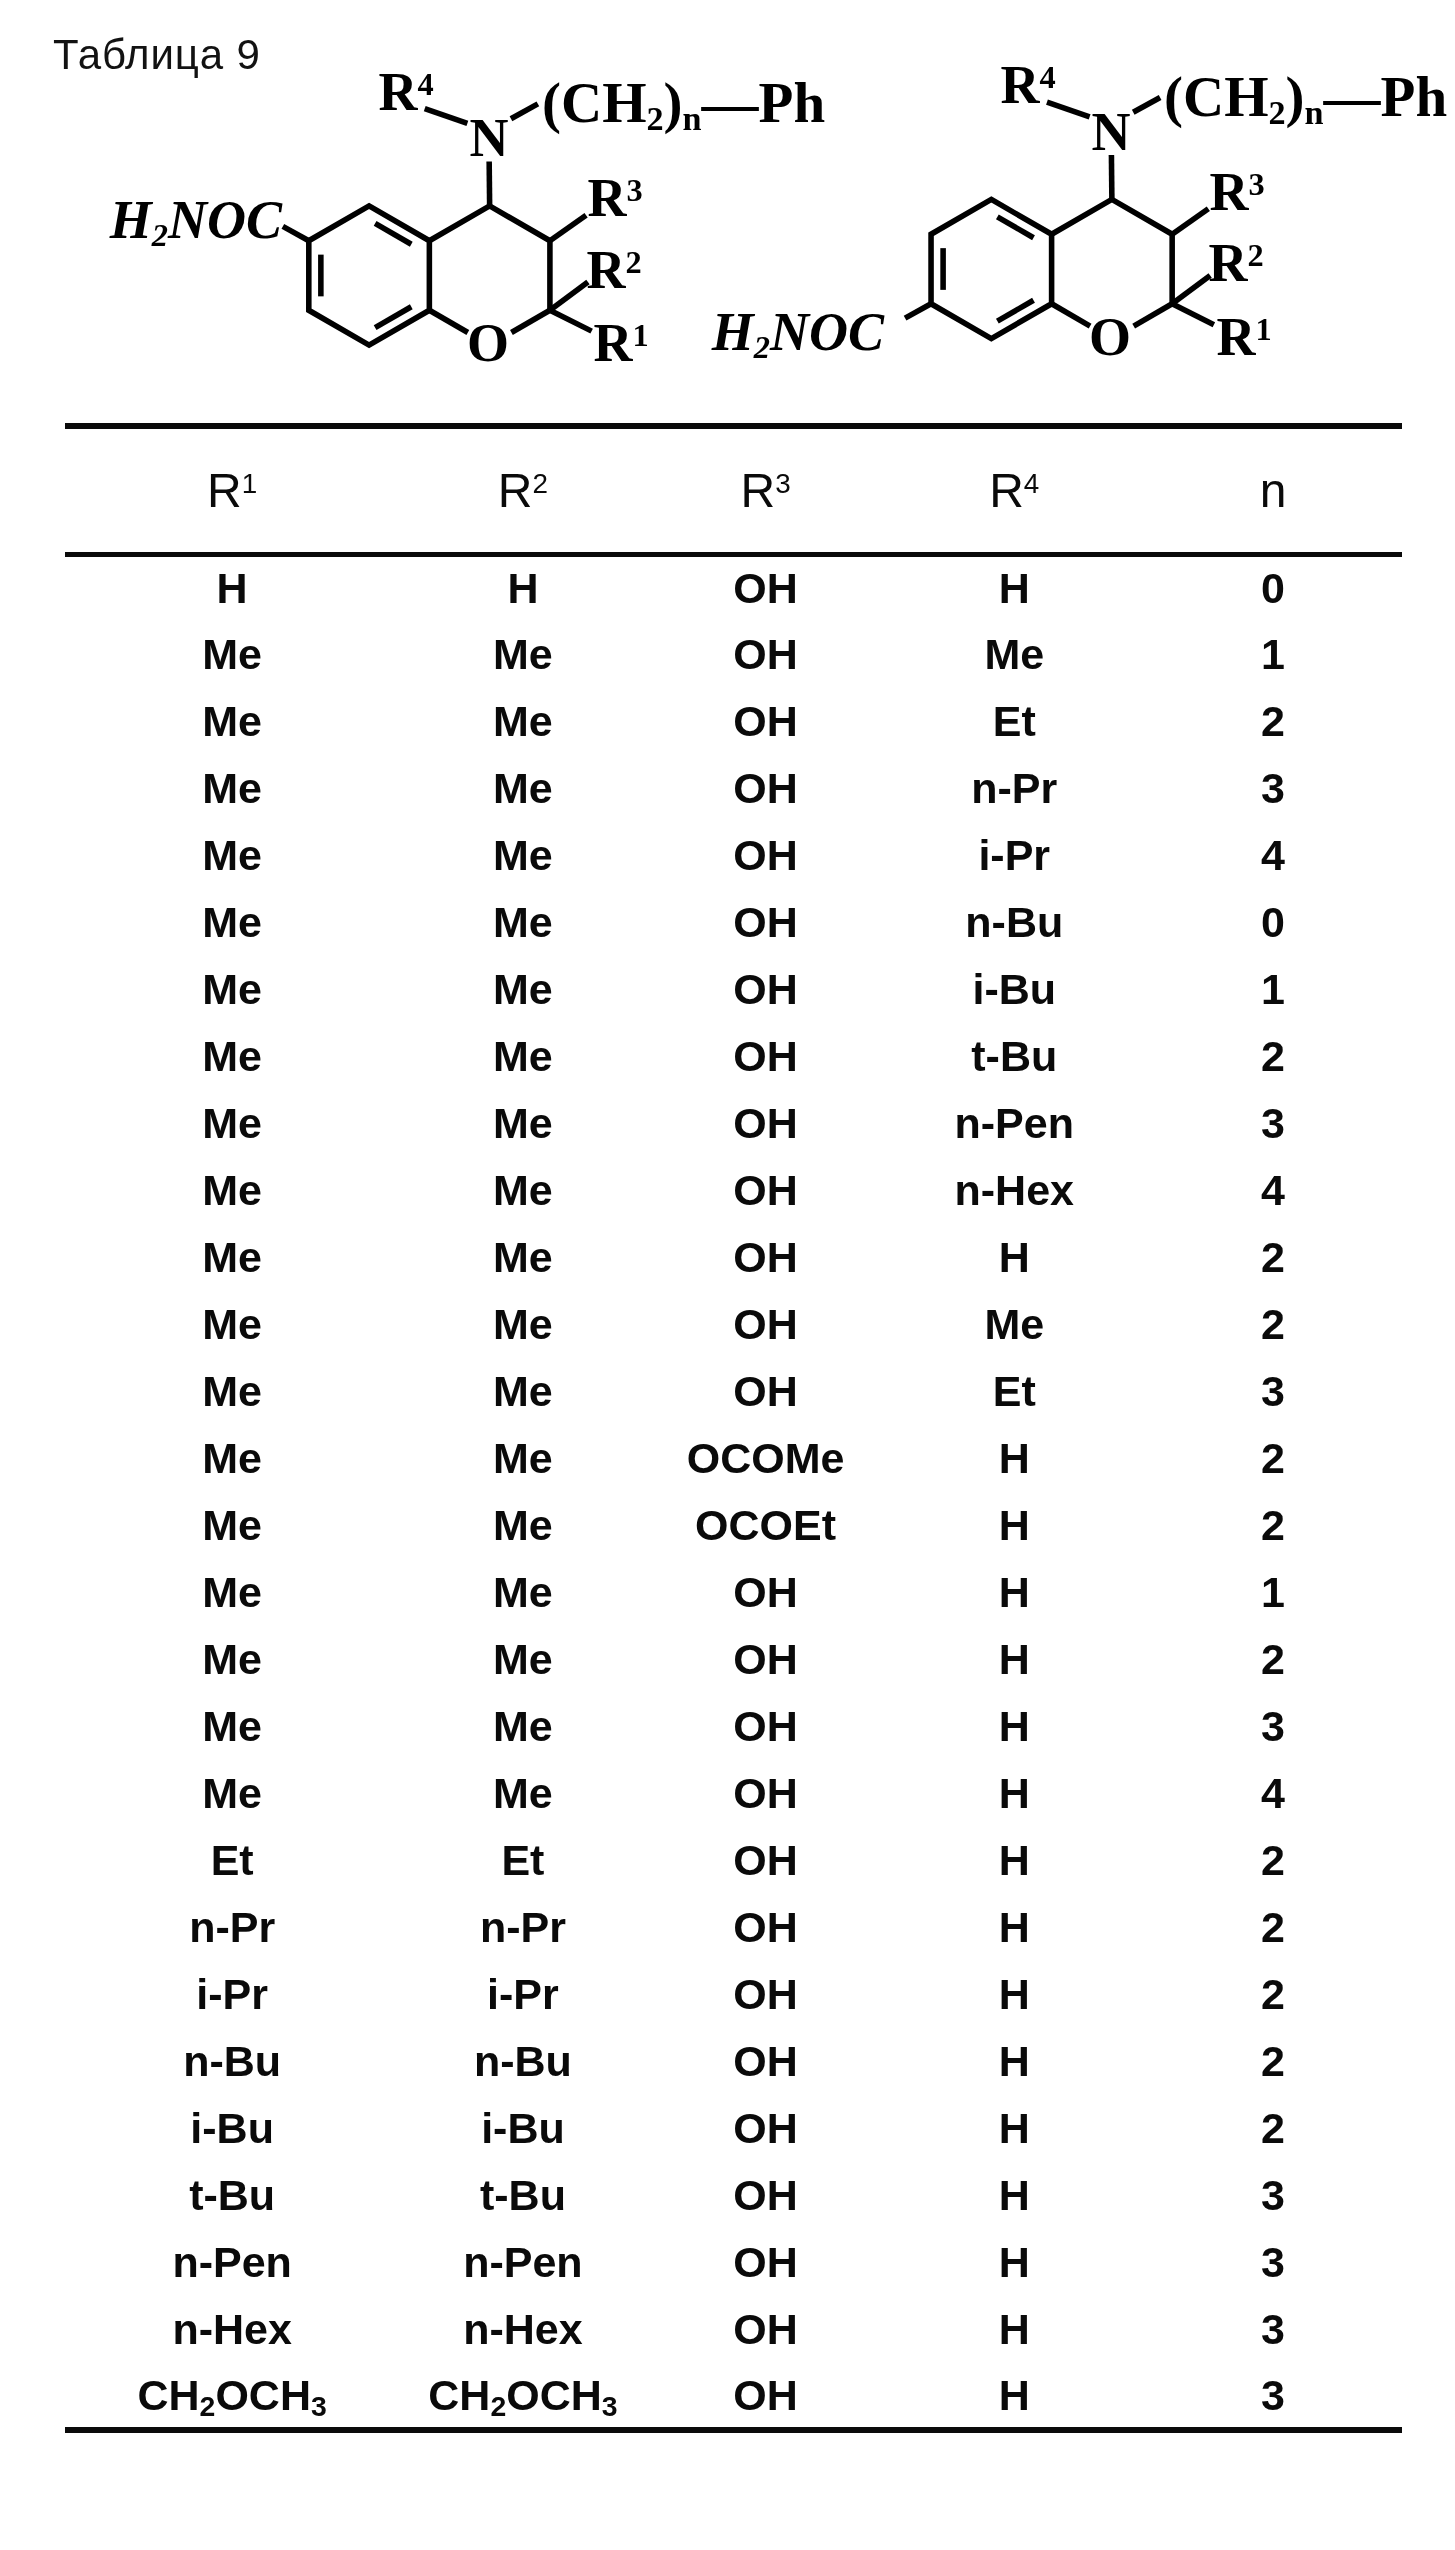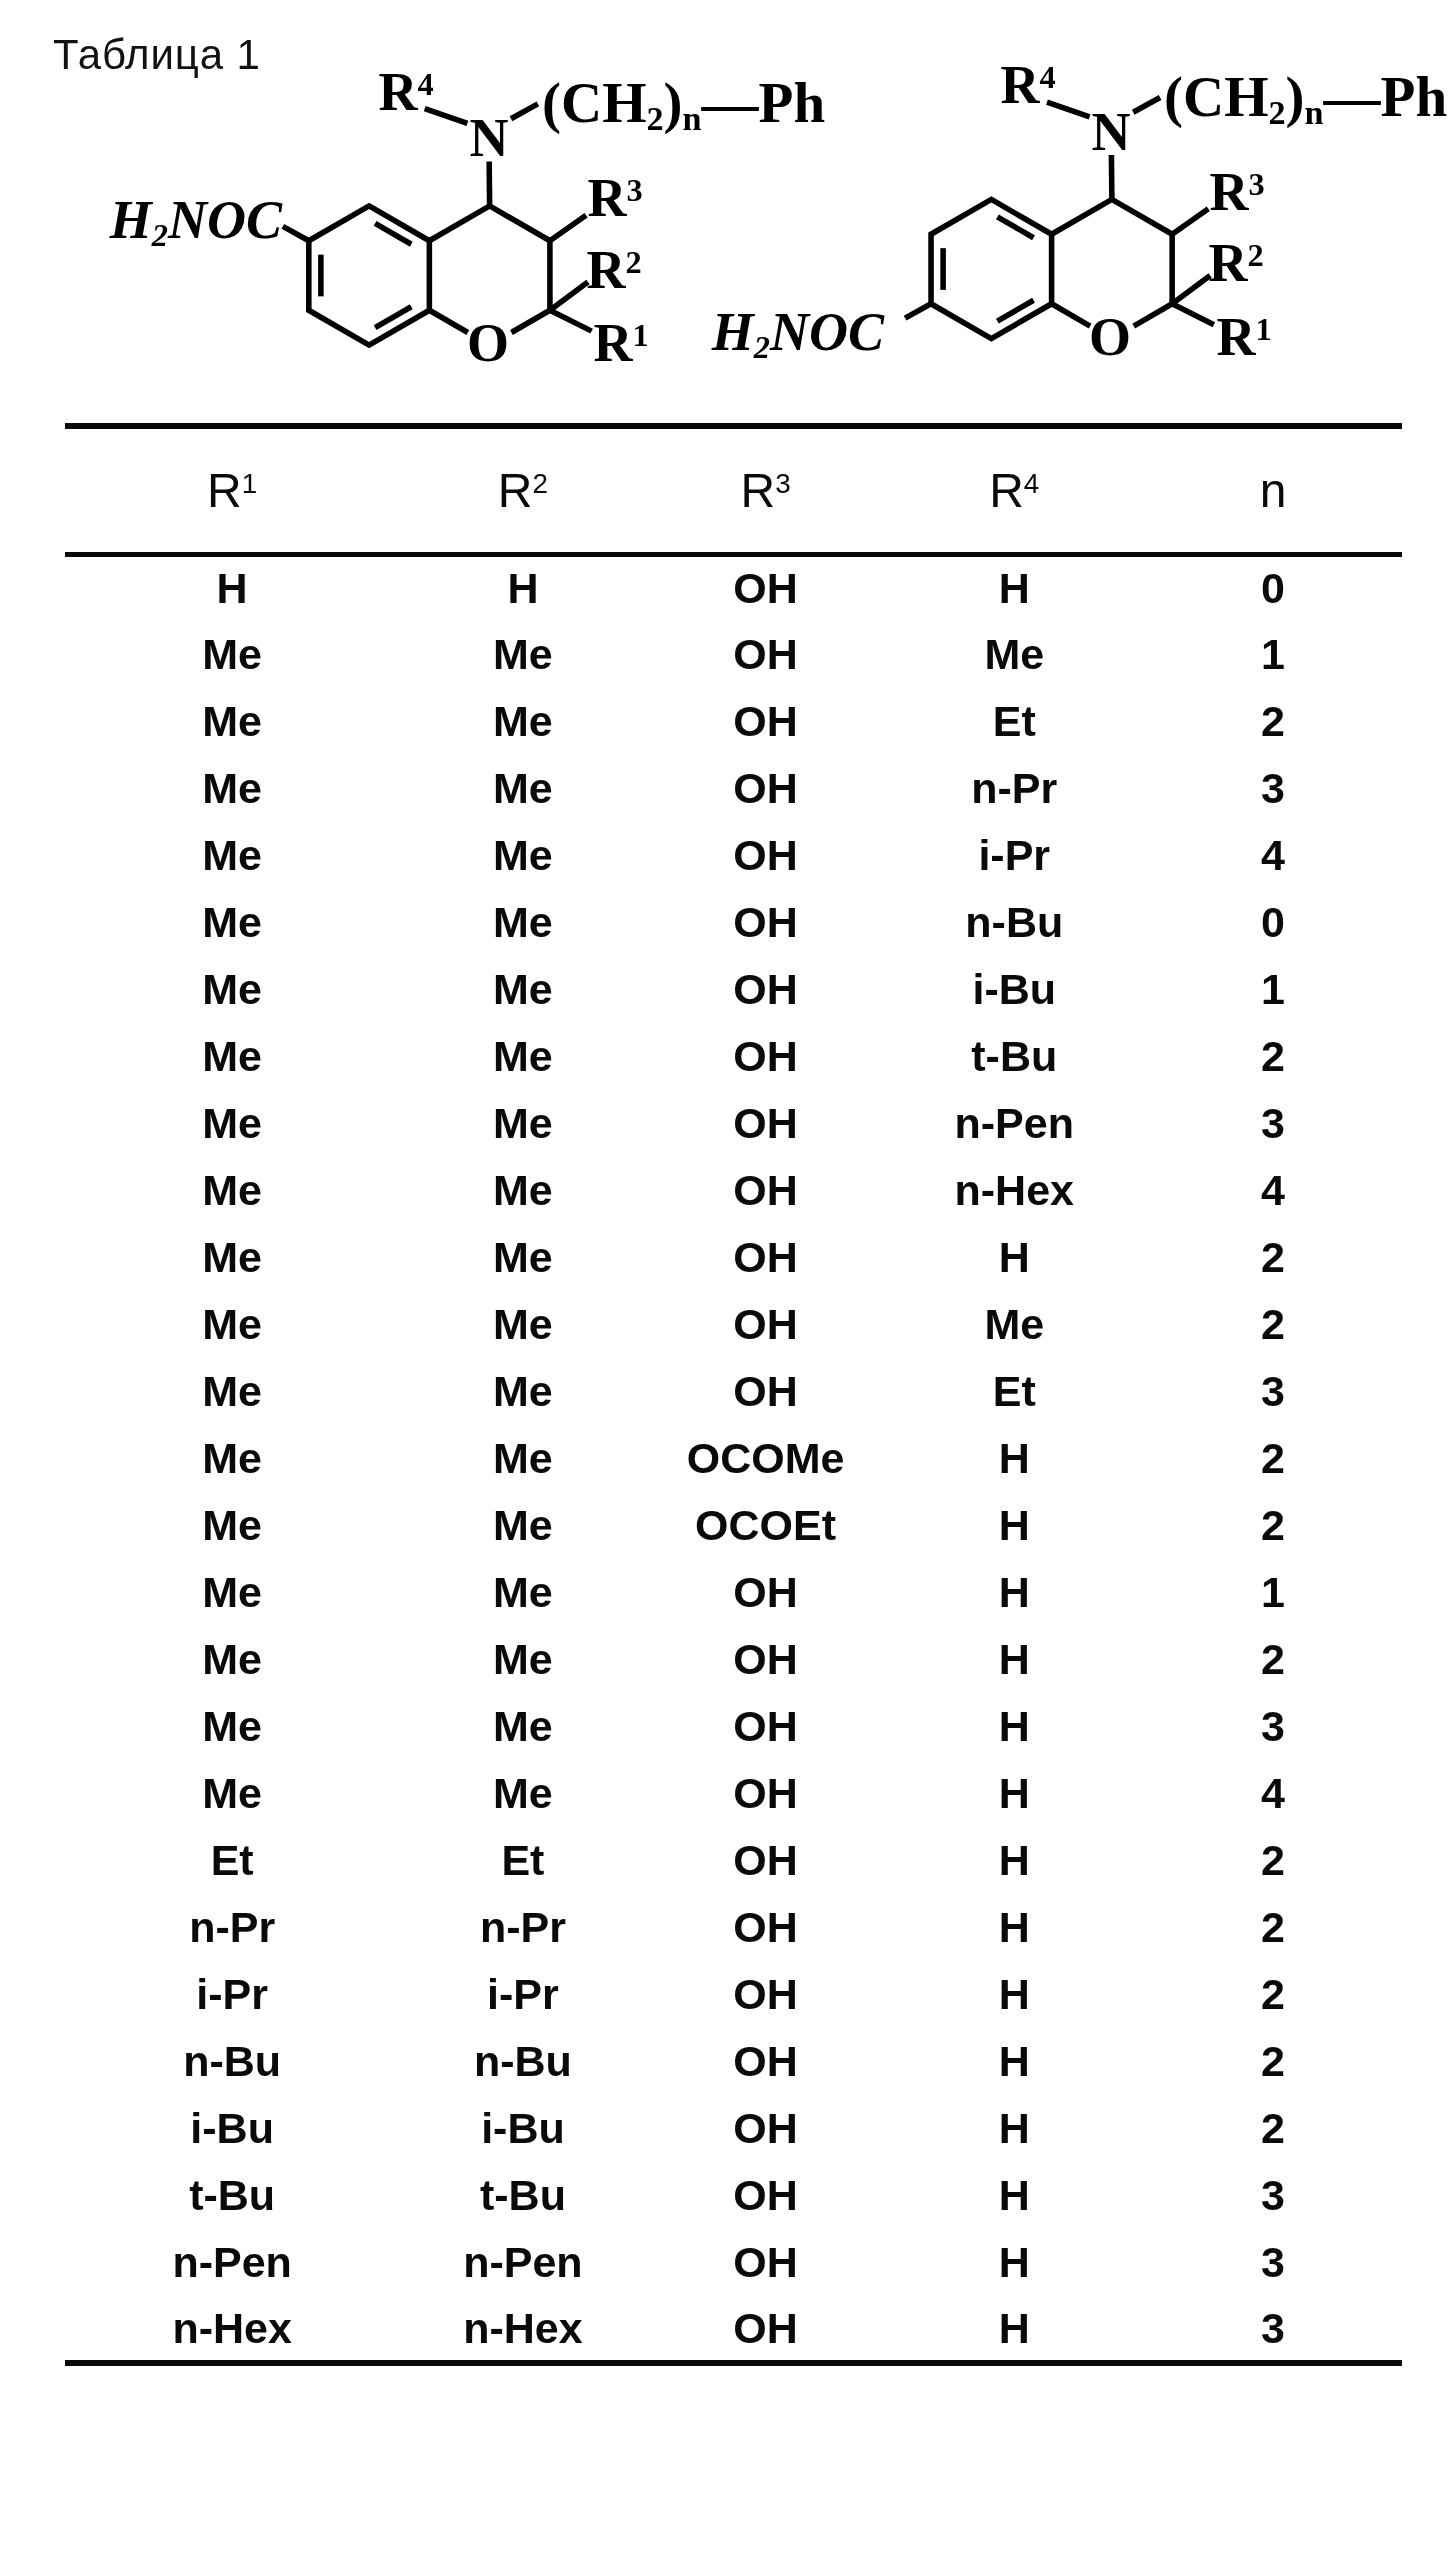--- a/index.html
+++ b/index.html
@@ -42,21 +42,21 @@
     font:700 43px "Liberation Sans",sans-serif;color:#0a0a0a;
     text-align:center;vertical-align:middle;padding:0;
   }
   table.subst td sub{font-size:.66em;vertical-align:-.2em;line-height:0;}
 </style>
 </head>
 <body>
 
 <div class="page">
 
-  <div class="title">Таблица 1</div>
+  <div class="title">Таблица 9</div>
 
   <svg class="figure-svg" width="1455" height="436" viewBox="0 0 1569 470">
 
     <g>
       <polygon points="398,222 463,259.5 463,334.5 398,372 333,334.5 333,259.5"></polygon>
       <line x1="404.5" y1="240.8" x2="443.5" y2="263.3"></line>
       <line x1="443.5" y1="330.7" x2="404.5" y2="353.2"></line>
       <line x1="346" y1="274.5" x2="346" y2="319.5"></line>
       <polyline points="463,259.5 528,222 593,259.5 593,334.5"></polyline>
       <line x1="593" y1="334.5" x2="551.5" y2="358.5"></line>
@@ -306,17 +306,24 @@
           <td>H</td>
           <td>3</td>
         </tr>
         <tr>
           <td>n-Hex</td>
           <td>n-Hex</td>
           <td>OH</td>
           <td>H</td>
           <td>3</td>
         </tr>
+        <tr>
+          <td>CH<sub>2</sub>OCH<sub>3</sub></td>
+          <td>CH<sub>2</sub>OCH<sub>3</sub></td>
+          <td>OH</td>
+          <td>H</td>
+          <td>3</td>
+        </tr>
       </tbody>
   </table>
 
 </div>
 
 
 </body></html>

